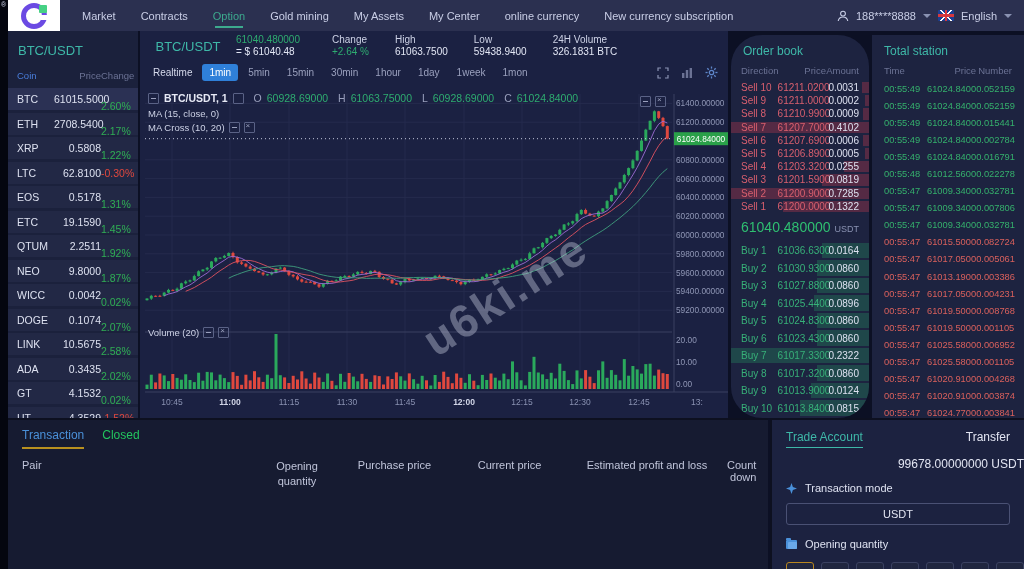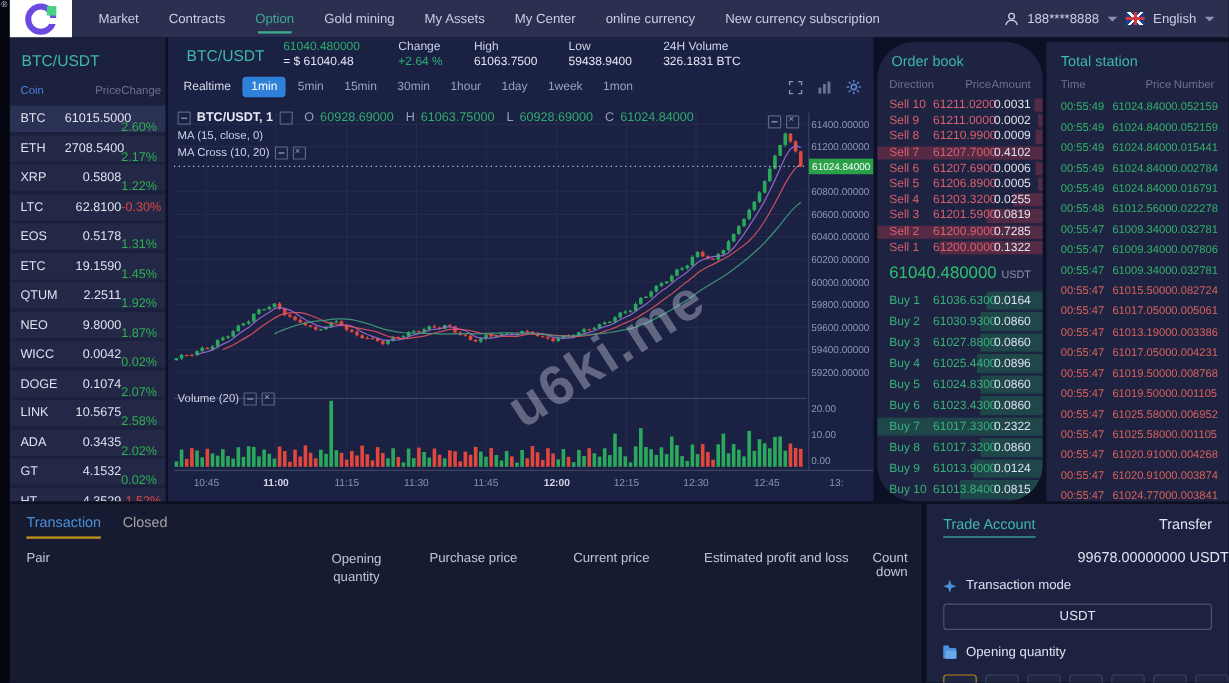--- a/index.html
+++ b/index.html
@@ -95,21 +95,21 @@
   .ts-head{display:flex;padding:2px 12px 4px;font-size:9.5px;color:#6b7294;}
   .ts-c1{width:32%;text-align:left;}
   .ts-c2{width:40%;text-align:right;}
   .ts-c3{width:28%;text-align:right;}
   .ts-row{display:flex;align-items:center;height:17.1px;padding:0 12px;font-size:9.3px;}
   .ts-row.buy{color:#35b06c;}
   .ts-row.sell{color:#d9605c;}
   
   .positions{left:8px;top:418px;width:760px;height:151px;background:#161b31;border-top:2px solid #0d1020;}
   .tabs{display:flex;gap:18px;padding:8px 14px 0;font-size:12px;}
-  .tab{cursor:pointer;color:#a3a3a3;padding-bottom:5px;}
+  .tab{cursor:pointer;color:#22c55e;padding-bottom:5px;}
   .tab.active{color:#4a90d9;border-bottom:2px solid #b8901f;}
   .pos-head{display:flex;padding:10px 14px 0;font-size:11px;color:#c0c5da;align-items:flex-start;}
   .ph-pair{flex:0 0 235px;text-align:left;}
   .ph-oq{flex:0 0 80px;text-align:center;line-height:15px;}
   .ph-pp{flex:0 0 115px;text-align:center;}
   .ph-cp{flex:0 0 115px;text-align:center;}
   .ph-pl{flex:0 0 160px;text-align:center;}
   .ph-cd{flex:1;text-align:right;}
   
   .trade-panel{left:770px;top:418px;width:254px;height:151px;background:#1c2240;border-top:2px solid #0d1020;border-left:2px solid #0d1020;box-sizing:border-box;overflow:hidden;}

